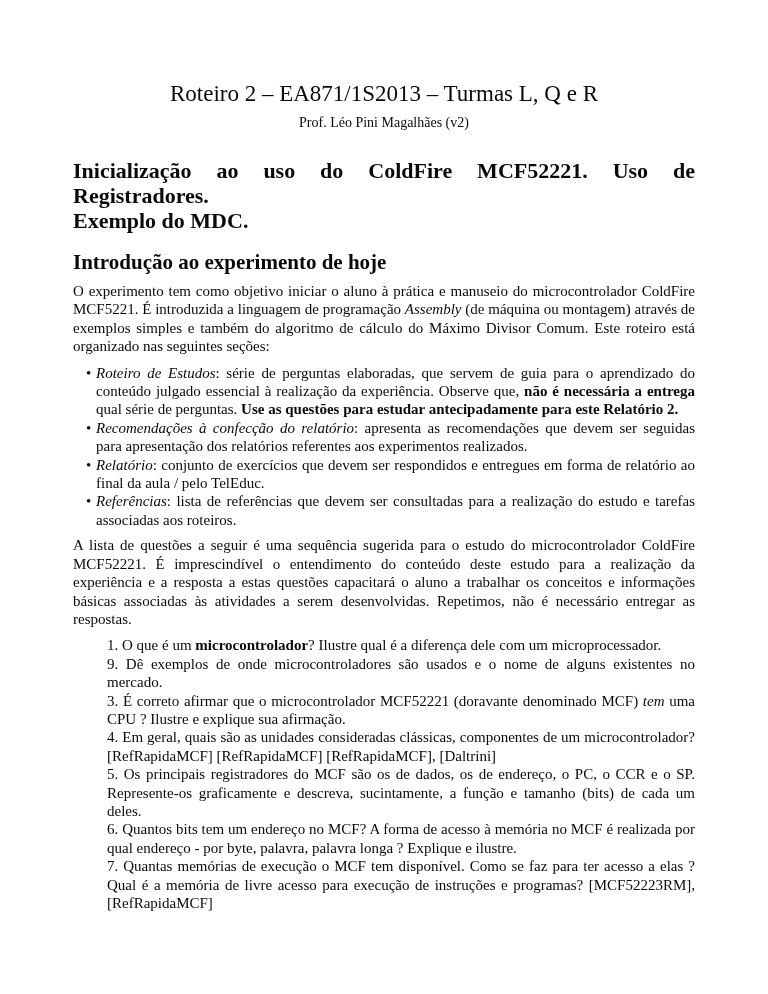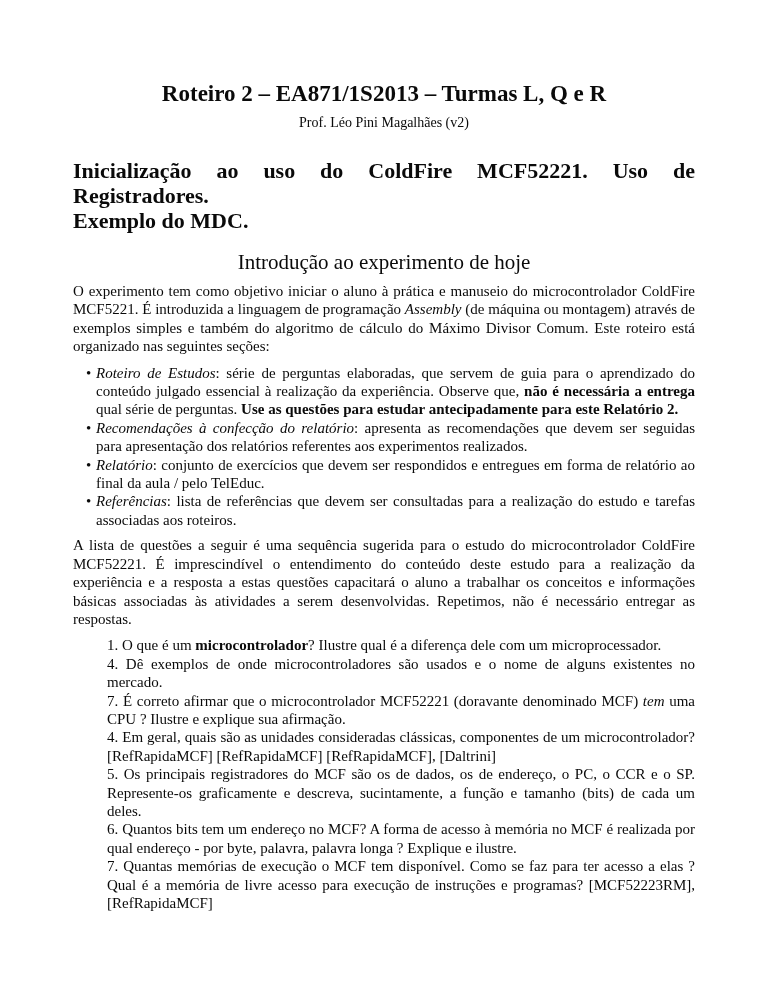--- a/index.html
+++ b/index.html
@@ -7,31 +7,31 @@
     width: 768px; height: 994px; overflow: hidden;
     color: #0a0a0a;
     font-family: "Liberation Serif", "DejaVu Serif", serif;
     font-size: 15px; line-height: 18.4px;
     -webkit-font-smoothing: antialiased;
   }
   .page { padding: 80px 73px 0 73px; }
 
   .doc-title {
     margin: 0; text-align: center;
-    font-size: 23px; line-height: 27px; font-weight: bold;
+    font-size: 23px; line-height: 27px; font-weight: normal;
   }
   .doc-subtitle { margin-top: 7px; text-align: center; font-size: 14px; line-height: 17px; }
 
   .h2 {
     margin: 27px 0 0 0; font-size: 22px; line-height: 25px; font-weight: bold;
   }
   .h2-line { display: block; }
   .h2-line.full-justify { text-align: justify; text-align-last: justify; }
 
-  .h1 { margin: 16px 0 0 0; font-size: 21px; line-height: 26px; font-weight: normal; text-align: center; }
+  .h1 { margin: 16px 0 0 0; font-size: 21px; line-height: 26px; font-weight: bold; }
   .h1.mt-lg { margin-top: 20px; }
 
   .body-p { margin: 7px 0 0 0; text-align: justify; }
 
   ul.blist { margin: 8px 0 0 0; padding: 0; list-style: none; }
   ul.blist li { position: relative; text-align: justify; }
   ul.blist li::before { content: "\2022"; position: absolute; }
 
   ul.blist.init { margin-top: 5px; }
   ul.blist.init li { padding-left: 40px; }
@@ -69,21 +69,21 @@
     <li><em>Recomendações à confecção do relatório</em><span>: apresenta as recomendações que devem ser seguidas para apresentação dos relatórios referentes aos experimentos realizados.</span></li>
     <li><em>Relatório</em><span>: conjunto de exercícios que devem ser respondidos e entregues em forma de relatório ao final da aula / pelo TelEduc.</span></li>
     <li><em>Referências</em><span>: lista de referências que devem ser consultadas para a realização do estudo e tarefas associadas aos roteiros.</span></li>
   </ul>
 
 
   <p class="body-p">A lista de questões a seguir é uma sequência sugerida para o estudo do microcontrolador ColdFire MCF52221. É imprescindível o entendimento do conteúdo deste estudo para a realização da experiência e a resposta a estas questões capacitará o aluno a trabalhar os conceitos e informações básicas associadas às atividades a serem desenvolvidas. Repetimos, não é necessário entregar as respostas.</p>
 
   <div class="qlist">
     <p class="q"><span>1. O que é um </span><b>microcontrolador</b><span>? Ilustre qual é a diferença dele com um microprocessador.</span></p>
-    <p class="q">4. Dê exemplos de onde microcontroladores são usados e o nome de alguns existentes no mercado.</p>
-    <p class="q"><span>7. É correto afirmar que o microcontrolador MCF52221 (doravante denominado MCF) </span><em>tem</em><span> uma CPU ? Ilustre e explique sua afirmação.</span></p>
+    <p class="q">9. Dê exemplos de onde microcontroladores são usados e o nome de alguns existentes no mercado.</p>
+    <p class="q"><span>3. É correto afirmar que o microcontrolador MCF52221 (doravante denominado MCF) </span><em>tem</em><span> uma CPU ? Ilustre e explique sua afirmação.</span></p>
     <p class="q">4. Em geral, quais são as unidades consideradas clássicas, componentes de um microcontrolador? [RefRapidaMCF] [RefRapidaMCF] [RefRapidaMCF], [Daltrini]</p>
     <p class="q">5. Os principais registradores do MCF são os de dados, os de endereço, o PC, o CCR e o SP. Represente-os graficamente e descreva, sucintamente, a função e tamanho (bits) de cada um deles.</p>
     <p class="q">6. Quantos bits tem um endereço no MCF? A forma de acesso à memória no MCF é realizada por qual endereço - por byte, palavra, palavra longa ? Explique e ilustre.</p>
     <p class="q">7. Quantas memórias de execução o MCF tem disponível.  Como se faz para ter acesso a elas ? Qual é a memória de livre acesso para execução de instruções e programas? [MCF52223RM], [RefRapidaMCF]</p>
   </div>
 
 </div>
 
 </body></html>

